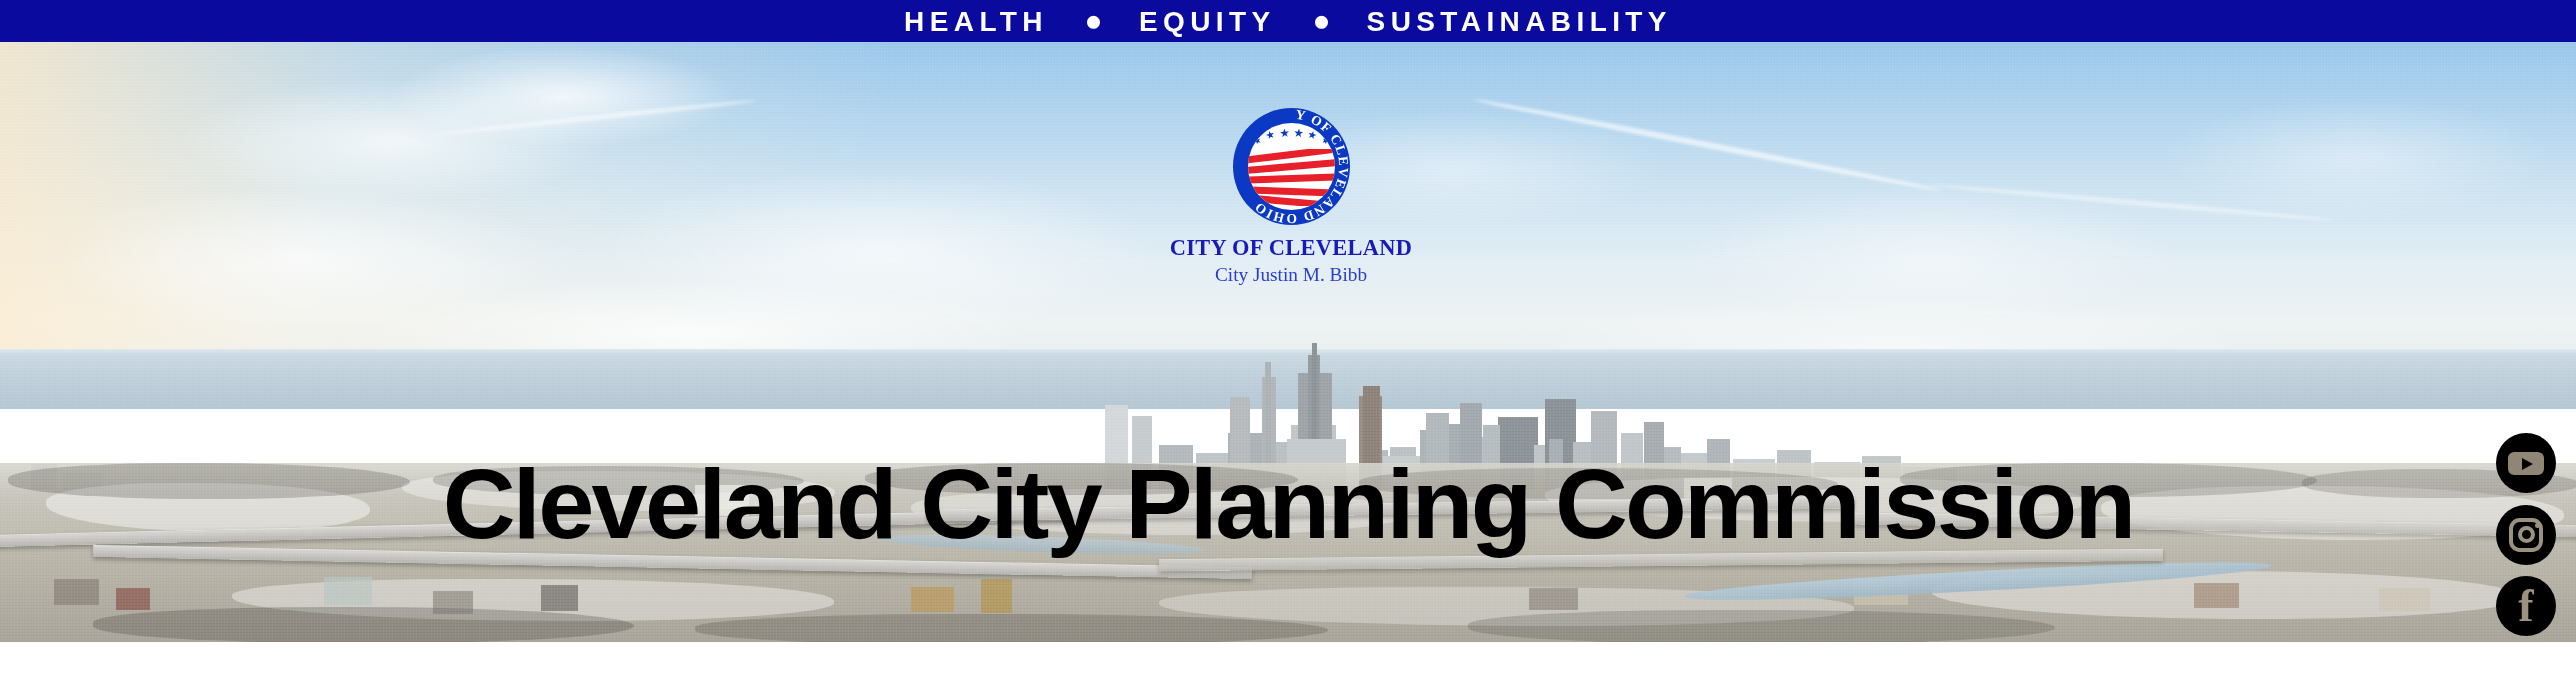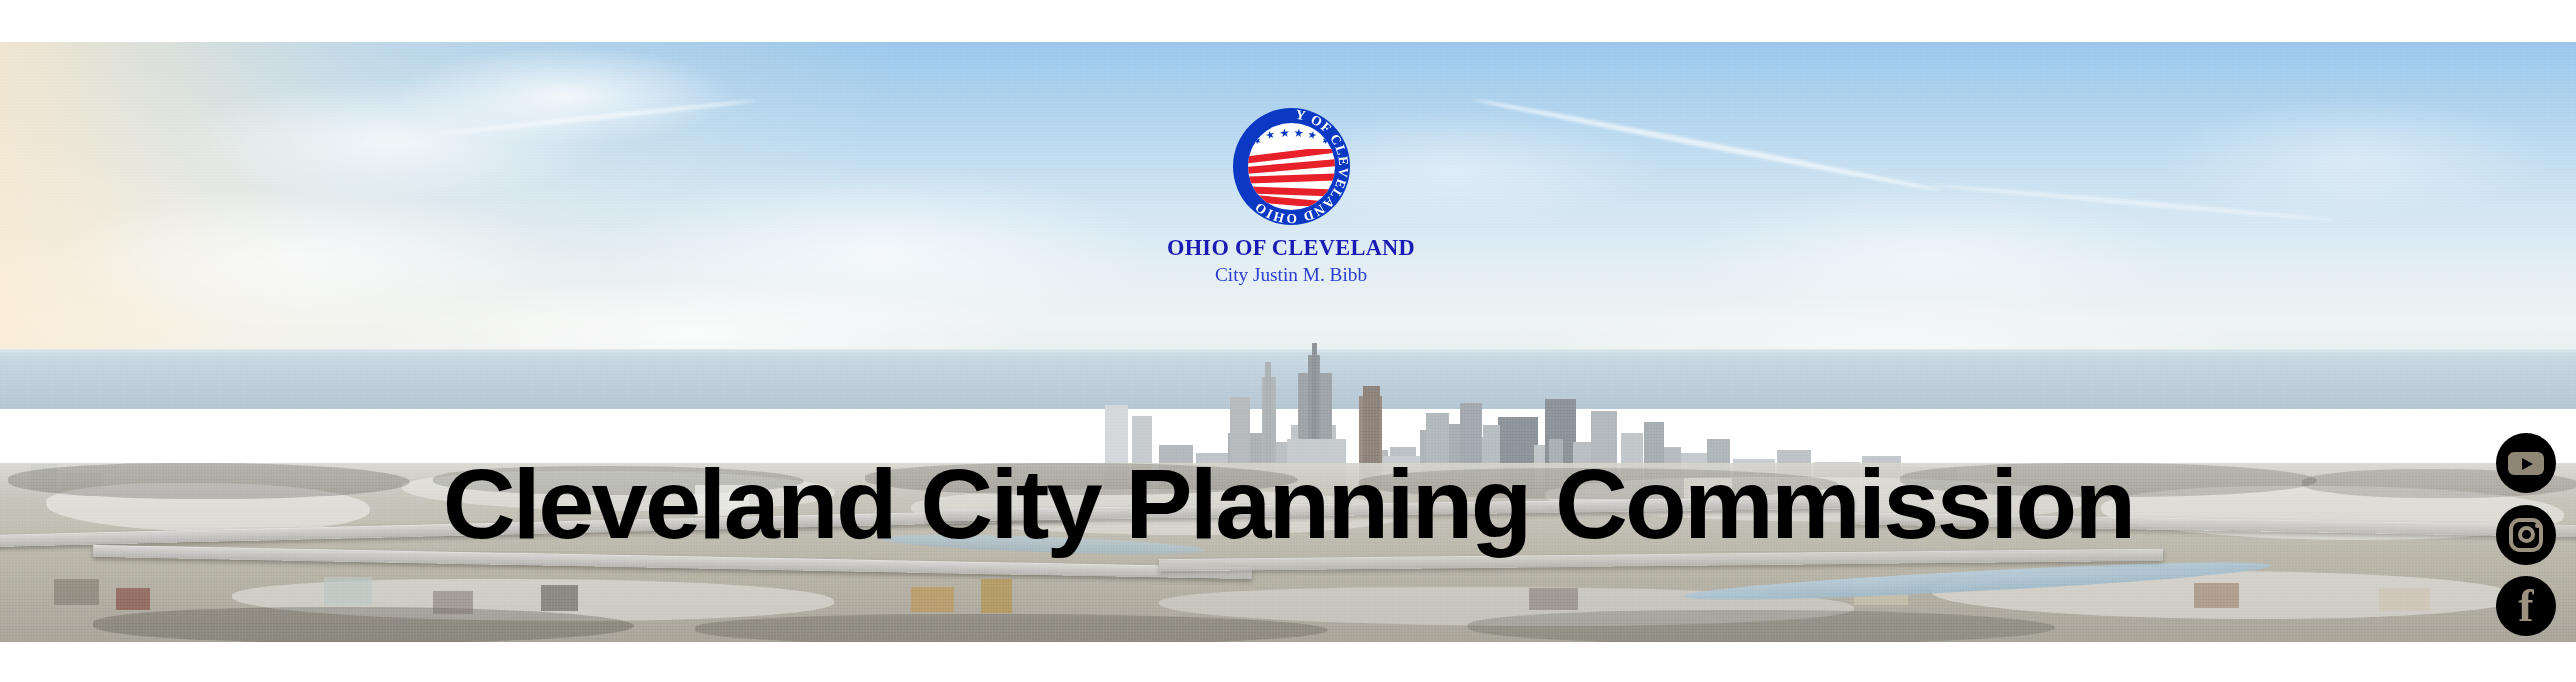--- a/index.html
+++ b/index.html
@@ -194,20 +194,29 @@
   
   .bottom-strip{
     position:absolute; left:0; top:643px; width:2576px; height:39px; background:#ffffff;
   }
 </style>
 </head>
 <body>
 
 <div id="page">
 
+  <div class="banner">
+    <div class="banner-inner">
+      <span class="banner-word">HEALTH</span>
+      <span class="banner-dot"></span>
+      <span class="banner-word">EQUITY</span>
+      <span class="banner-dot"></span>
+      <span class="banner-word">SUSTAINABILITY</span>
+    </div>
+  </div>
 
   <div class="hero">
 
     <div class="sky">
       <div class="cloud" style="left:93px;  top:14px;  width:602px;  height:170px; opacity:.75;"></div>
       <div class="cloud" style="left:324px;  top:-15.4px; width:479px;  height:139px; opacity:.85;"></div>
       <div class="cloud" style="left:-46px;  top:116px; width:695px;  height:201px; opacity:.70;"></div>
       <div class="cloud" style="left:494px;  top:93px; width:772px; height:232px; opacity:.68;"></div>
       <div class="cloud" style="left:1159px; top:46px;  width:587px;  height:162px; opacity:.45;"></div>
       <div class="cloud" style="left:1583px; top:116px; width:695px;  height:193px; opacity:.52;"></div>
@@ -340,21 +349,21 @@
           </div>
           <div class="flag-wrap">
             <div class="stripe" style="top:1.5px;  transform:rotate(-7deg);"></div>
             <div class="stripe" style="top:14px; transform:rotate(-5deg);"></div>
             <div class="stripe" style="top:26px; transform:rotate(-2deg);"></div>
             <div class="stripe" style="top:39px; transform:rotate(2deg);"></div>
             <div class="stripe" style="top:49px; transform:rotate(5deg); width:74px; left:3.1px;"></div>
           </div>
         </div>
       </div>
-      <div class="org-name">OHIO OF CLEVELAND</div>
+      <div class="org-name">CITY OF CLEVELAND</div>
       <div class="org-sub">City Justin M. Bibb</div>
     </div>
 
   </div>
 
   <div class="hero-title">Cleveland City Planning Commission</div>
 
   <div class="social">
     <div class="soc">
       <div class="yt-body"></div>

